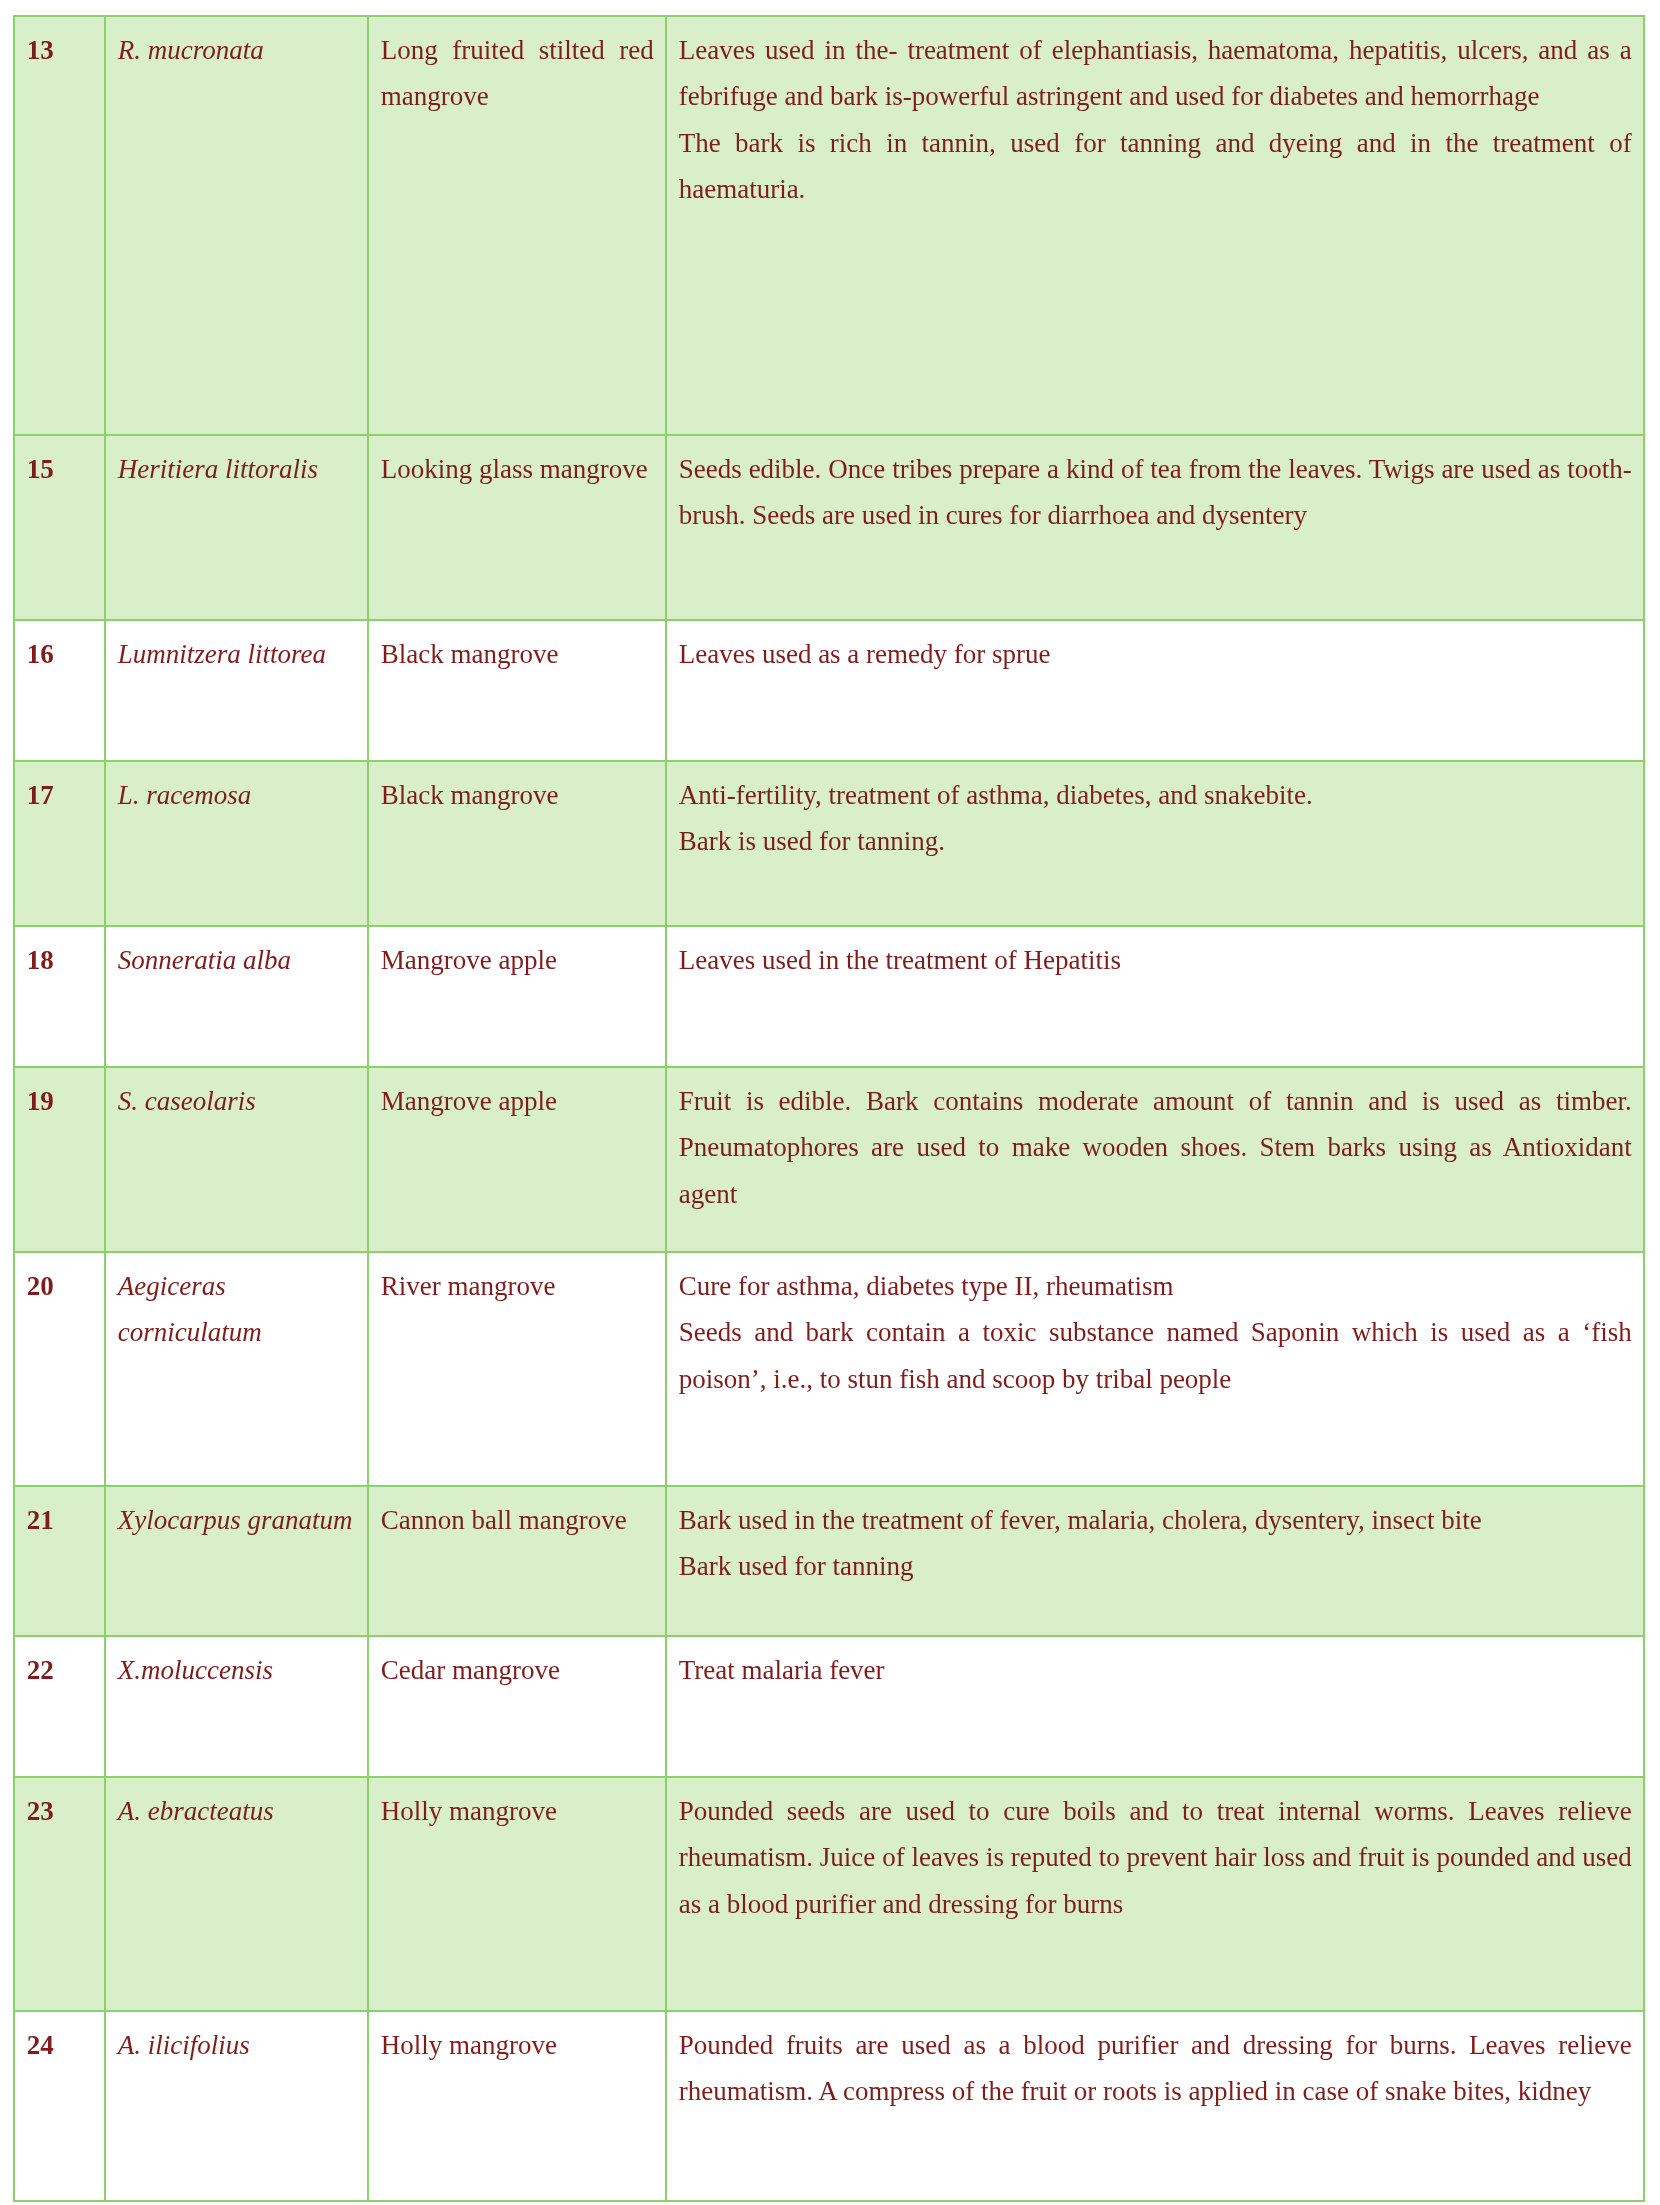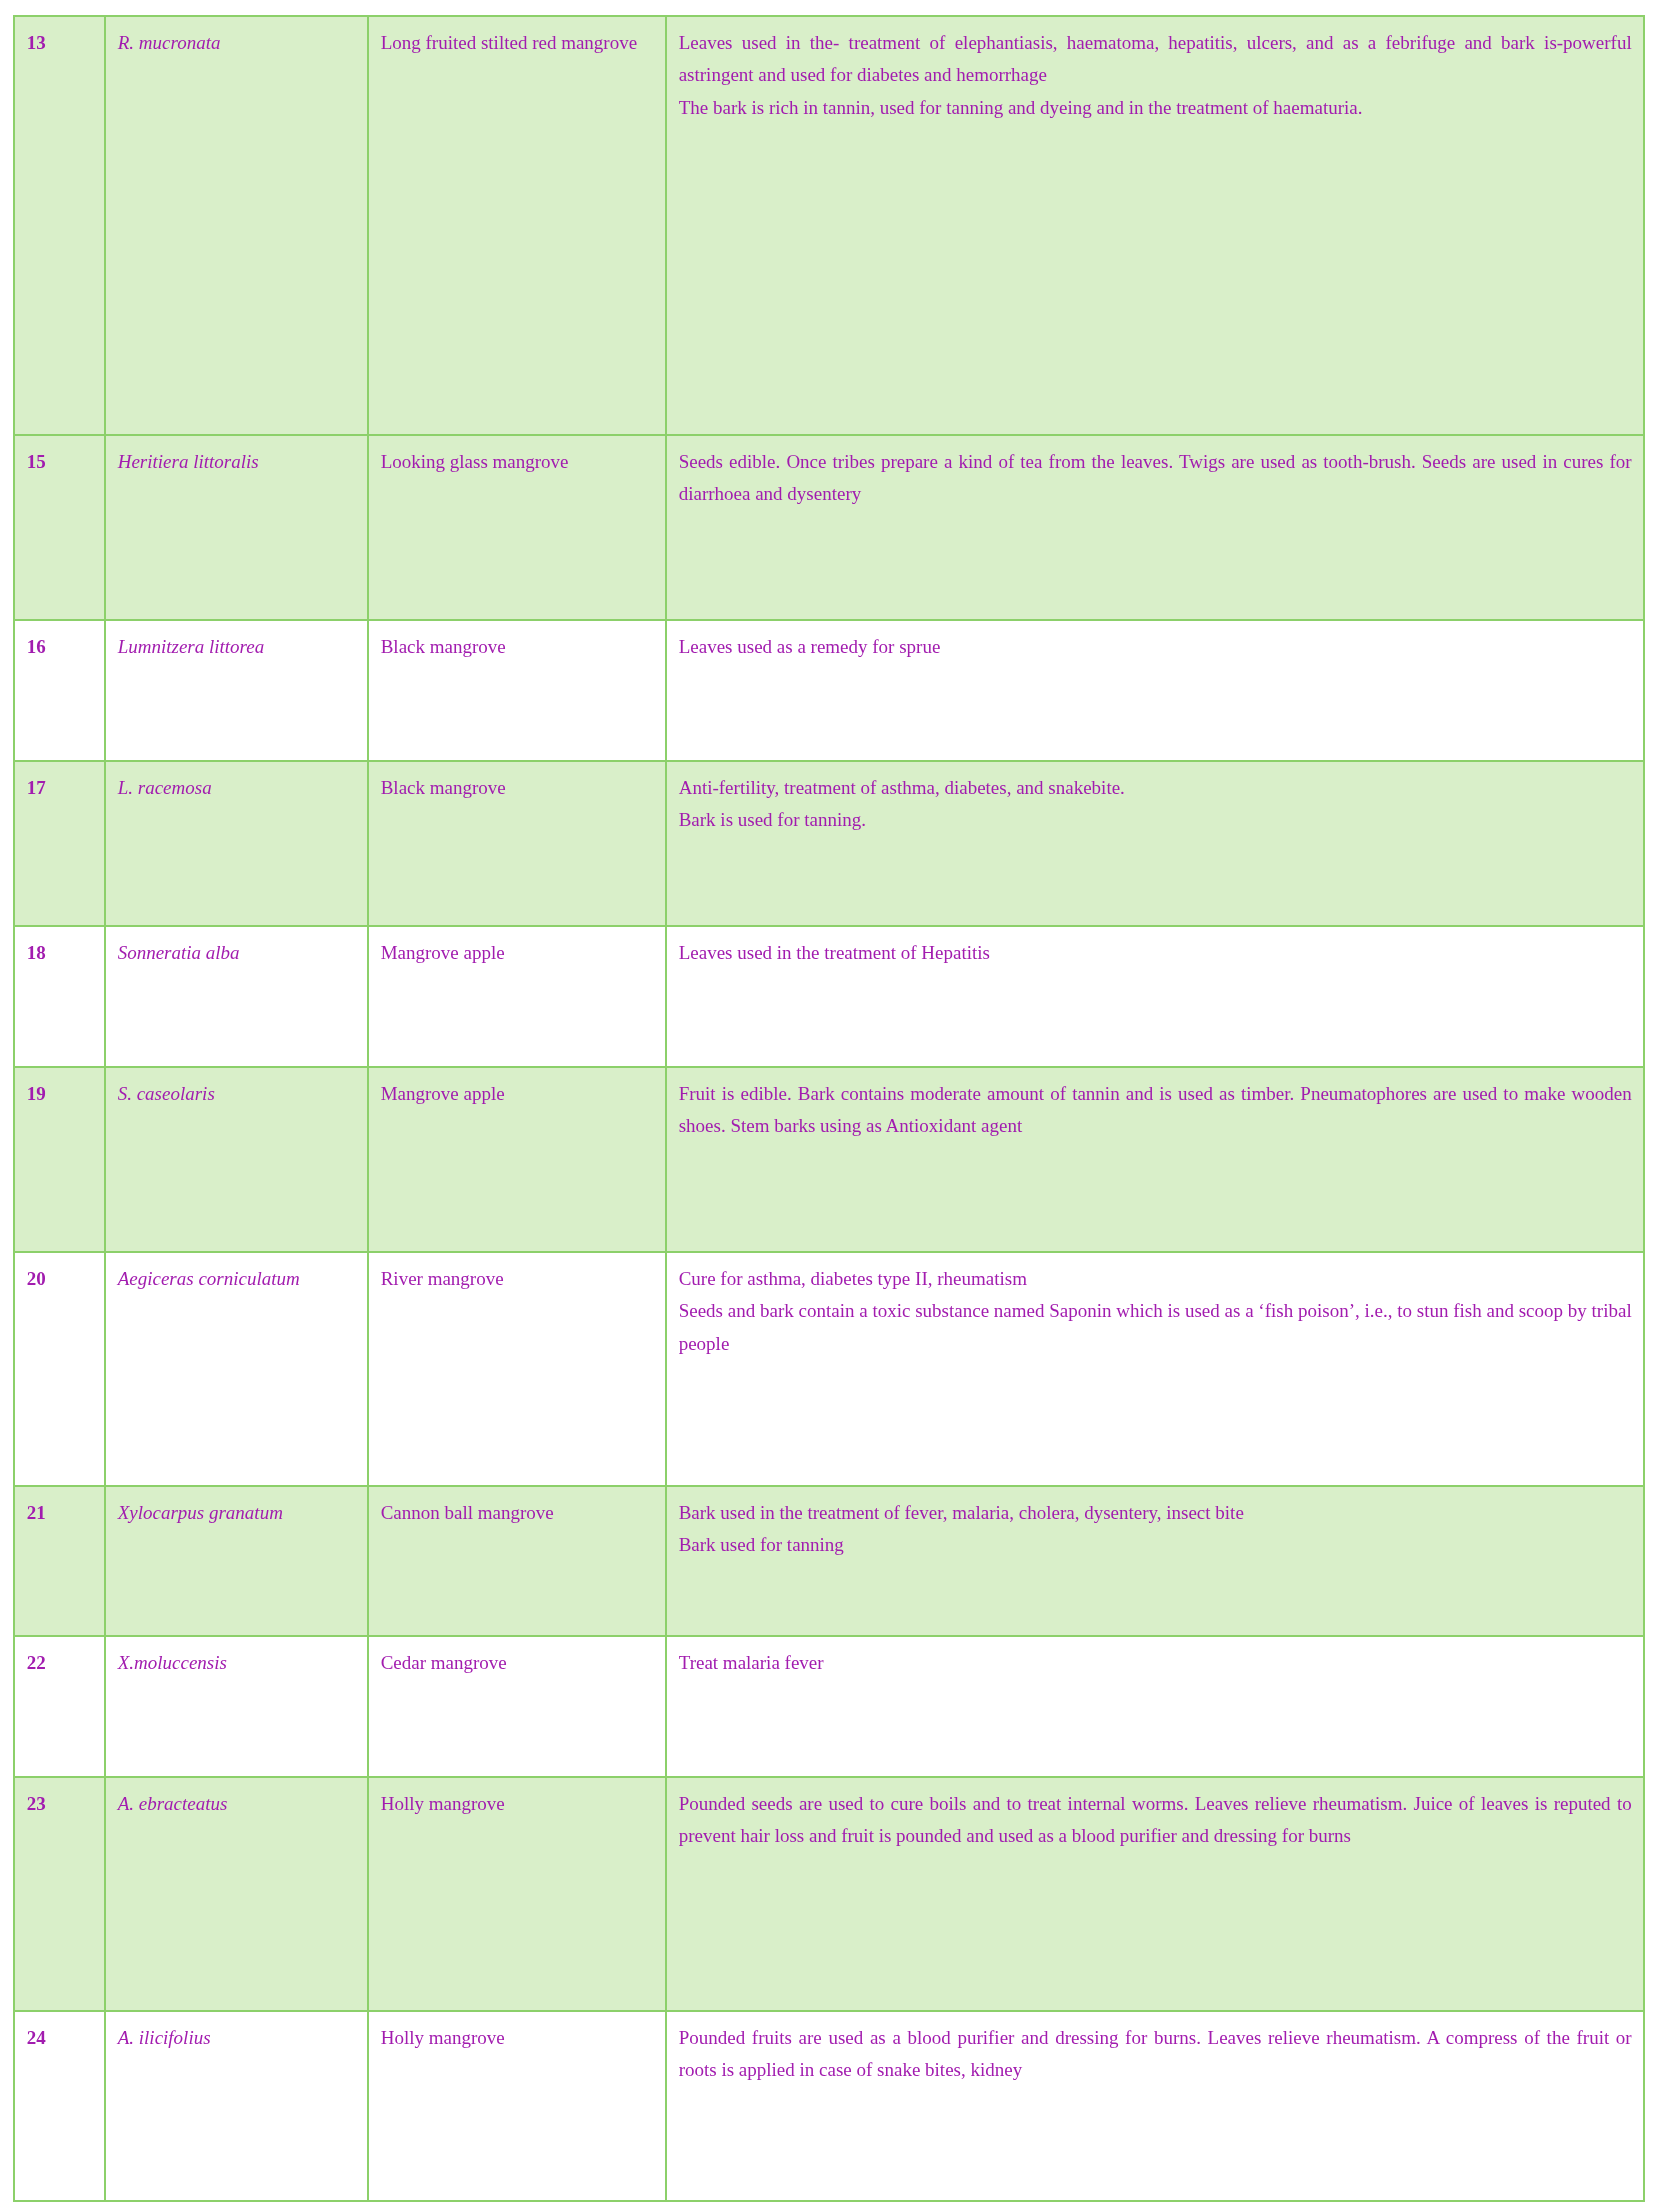--- a/index.html
+++ b/index.html
@@ -24,23 +24,23 @@
     left: 13.2px;
     top: 15px;
     width: 1627px;
     border-collapse: collapse;
     table-layout: fixed;
   }
   table.species-table td {
     border: 2.2px solid #8cd06a;
     vertical-align: top;
     padding: 9.7px 11.5px 4.4px 11.5px;
-    font-size: 19px;
+    font-size: 27px;
     line-height: 1.72;
-    color: #a21caf;
+    color: #7f1d1d;
     background: #ffffff;
   }
   tr.shaded td {
     background: #d9efc9;
   }
   td.col-no {
     width: 66px;
     font-weight: bold;
     text-align: left;
     padding-left: 13.2px;

